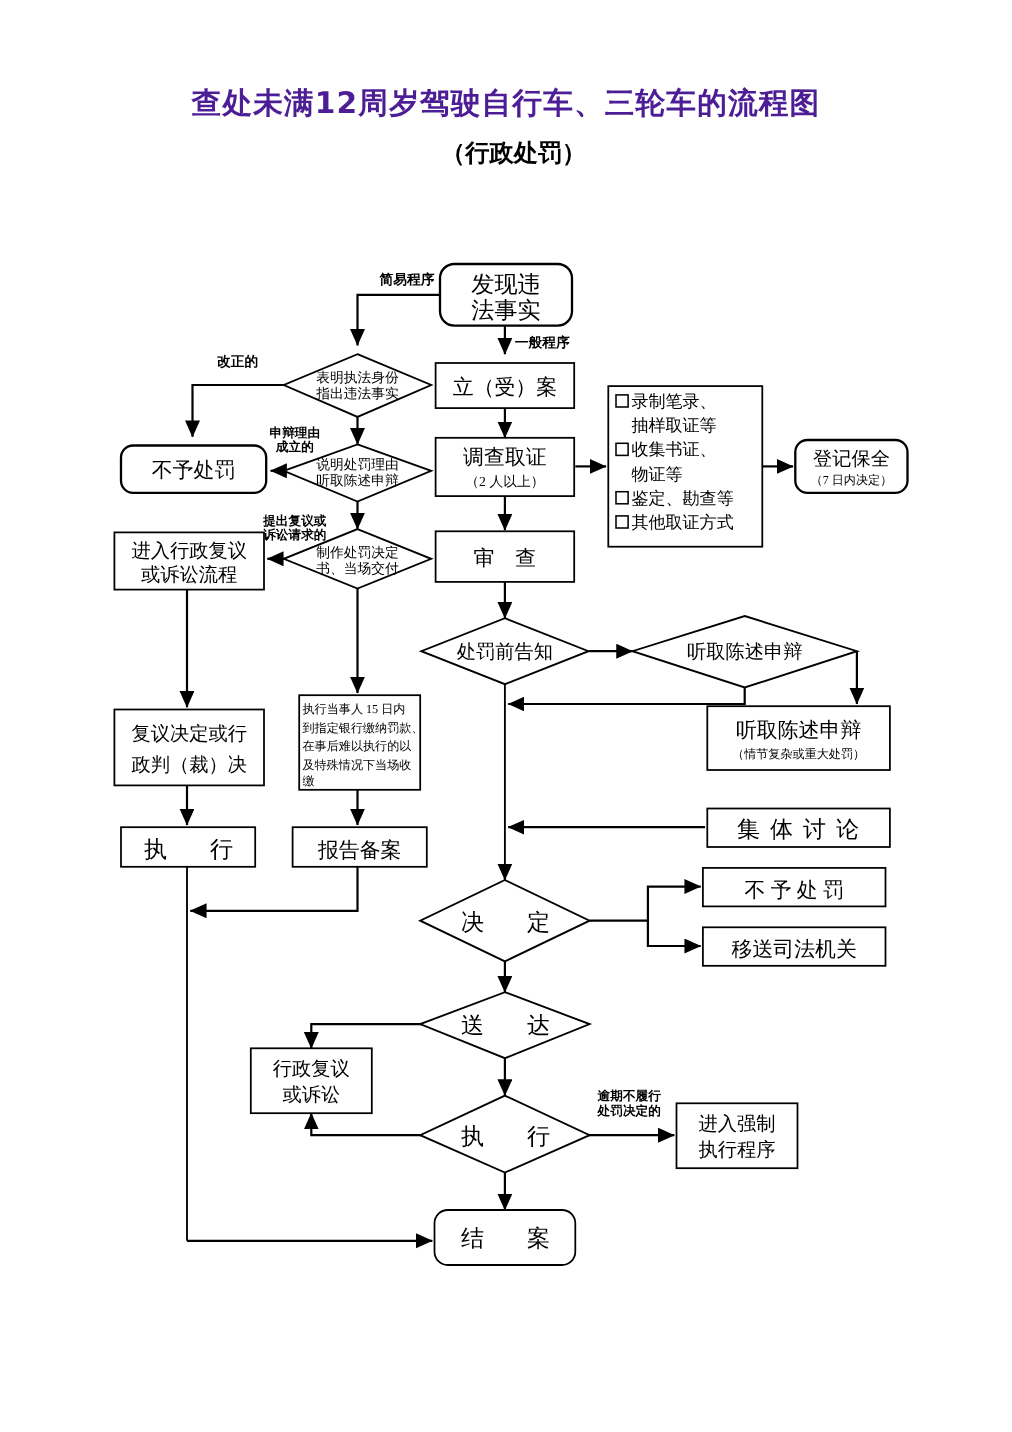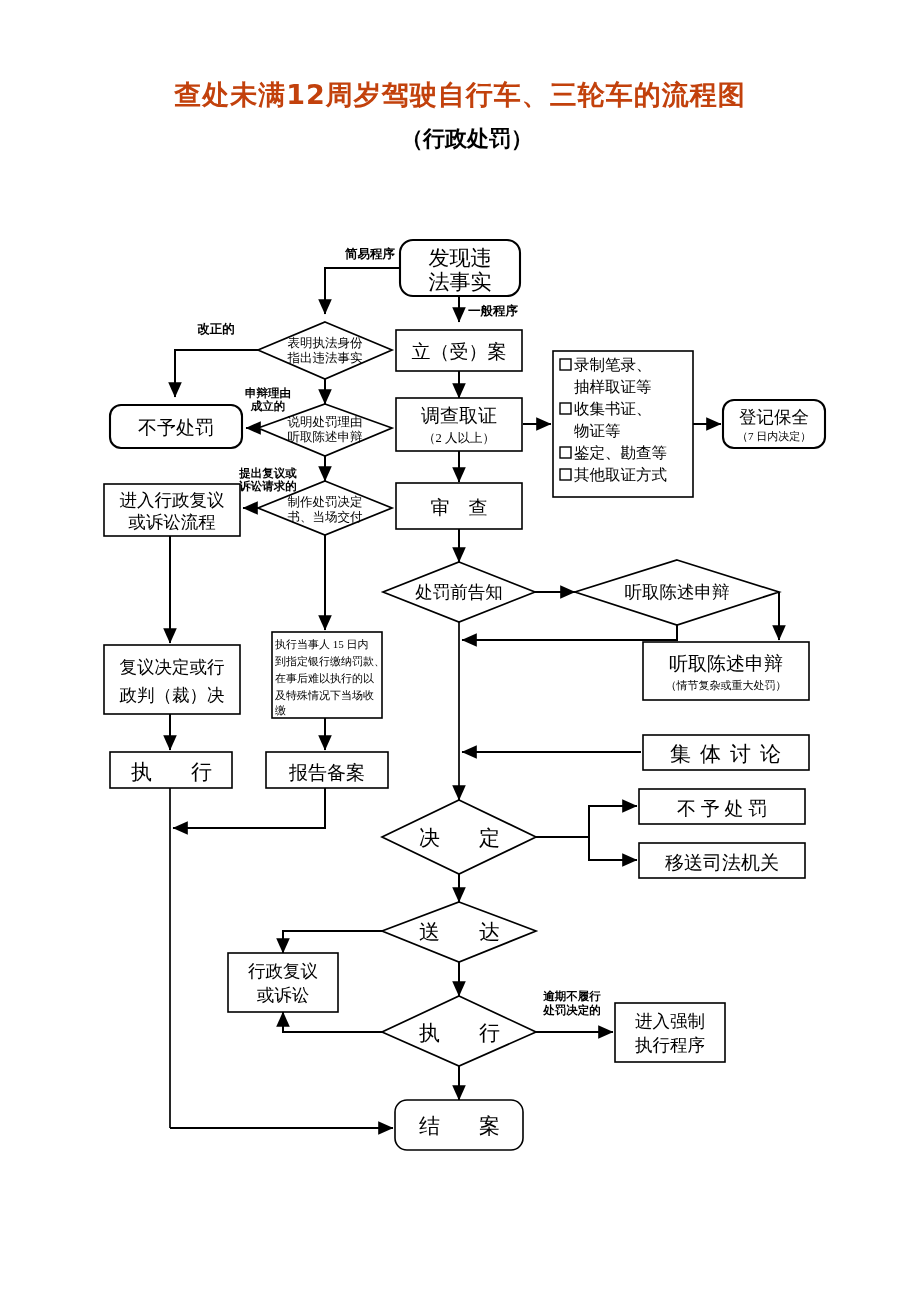--- a/index.html
+++ b/index.html
@@ -10,21 +10,21 @@
     position:relative;
     overflow:hidden;
   }
   #stage{position:relative;width:920px;height:1302px;}
   .title-wrap{
     position:absolute;left:0;top:78px;width:920px;text-align:center;
   }
   .doc-title{
     font-family:"DejaVu Sans","Liberation Sans",sans-serif;
     font-weight:bold;font-size:27px;letter-spacing:1px;line-height:1.25;
-    color:#c2410c;
+    color:#4c1d95;
     text-align:center;
   }
   .doc-subtitle{
     font-family:"DejaVu Sans","Liberation Sans",sans-serif;
     font-weight:bold;font-size:22px;margin-top:12px;color:#000;padding-left:14px;
   }
   svg#chart{position:absolute;left:0;top:0;width:920px;height:1302px;}
   svg#chart text{fill:#000;font-family:"Liberation Serif","DejaVu Serif",serif;}
   .nd-box{fill:#ffffff;stroke:#000;stroke-width:1.6;}
   .nd-box-thick{fill:#ffffff;stroke:#000;stroke-width:2.1;}

